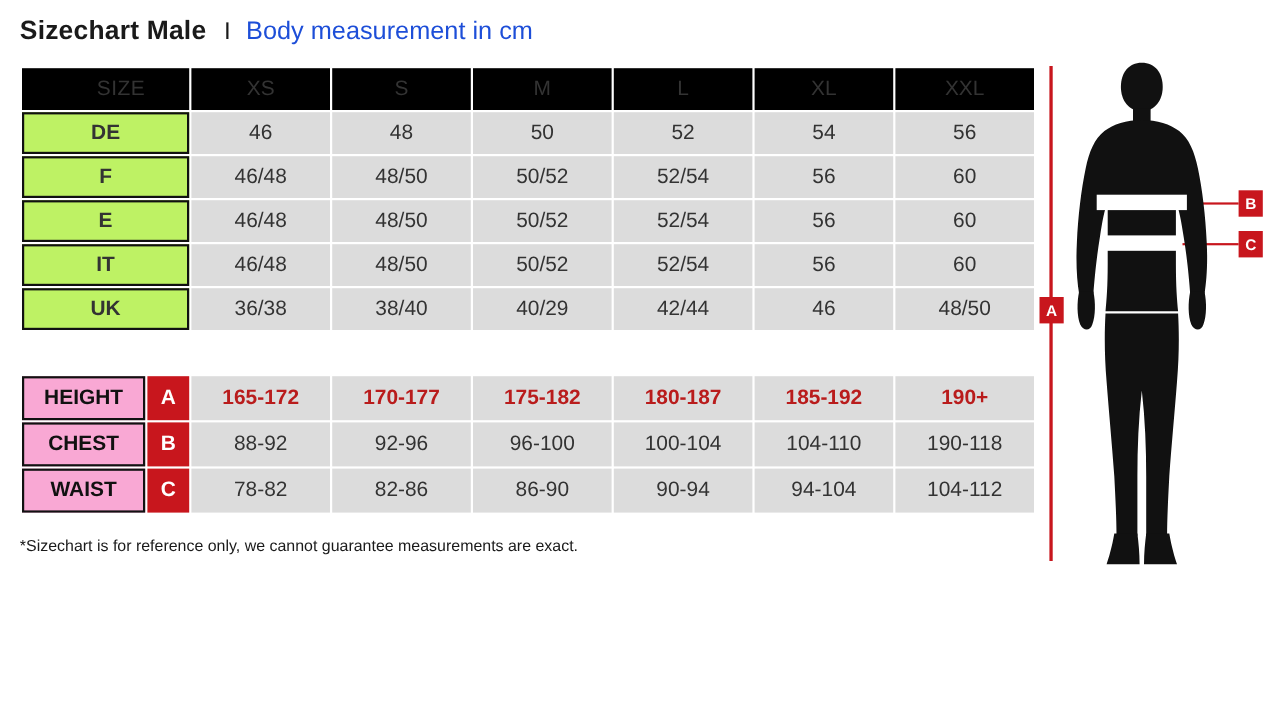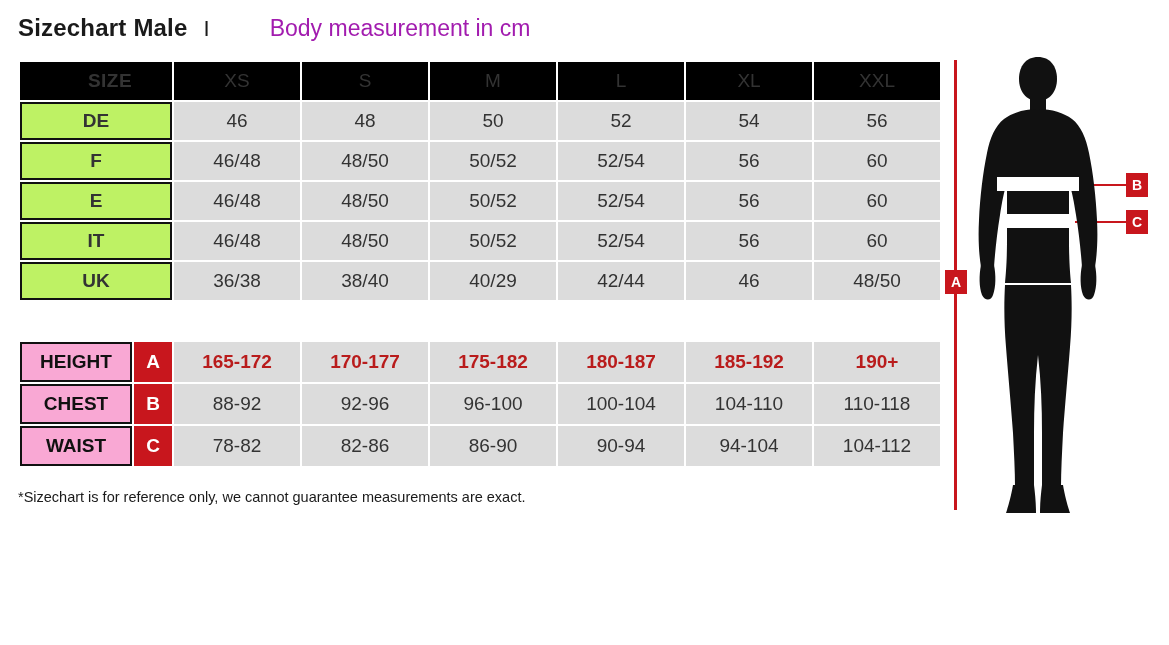--- a/index.html
+++ b/index.html
@@ -39,22 +39,21 @@
   }
   .title-sep {
     font-size: 22px;
     font-weight: normal;
     color: #1a1a1a;
     margin: 0 14px 0 16px;
   }
   .title-sub {
     font-size: 23px;
     font-weight: normal;
-    color: #a21caf;
-    margin-left: 46px;
+    color: #1d4ed8;
   }
 
   
   .table-wrap {
     position: absolute;
     left: 18px;
     top: 60px;
     width: 912px;
   }
   table.sizechart {
@@ -74,21 +73,21 @@
   
   col.c-label { width: 152px; }
   col.c-data  { width: 126px; }
 
   .hdr {
     background: #000000;
     color: #ffffff;
     font-size: 19px;
     font-weight: normal;
   }
-  .hdr.size-cell { font-weight: bold; letter-spacing: 0.5px; padding-left: 28px; }
+  .hdr.size-cell { font-weight: normal; letter-spacing: 0.5px; padding-left: 28px; }
 
   .country {
     background: #bef264;
     border: 2px solid #111111;
     color: #d8232a;
     font-weight: bold;
     font-size: 20px;
     box-sizing: border-box;
   }
   .data {
@@ -327,21 +326,21 @@
             <div class="measure-cellwrap">
               <div class="measure-name">CHEST</div>
               <div class="measure-badge">B</div>
             </div>
           </td>
           <td class="data">88-92</td>
           <td class="data">92-96</td>
           <td class="data">96-100</td>
           <td class="data">100-104</td>
           <td class="data">104-110</td>
-          <td class="data">110-118</td>
+          <td class="data">190-118</td>
         </tr>
 
         <tr>
           <td class="measure-holder">
             <div class="measure-cellwrap">
               <div class="measure-name">WAIST</div>
               <div class="measure-badge">C</div>
             </div>
           </td>
           <td class="data">78-82</td>

